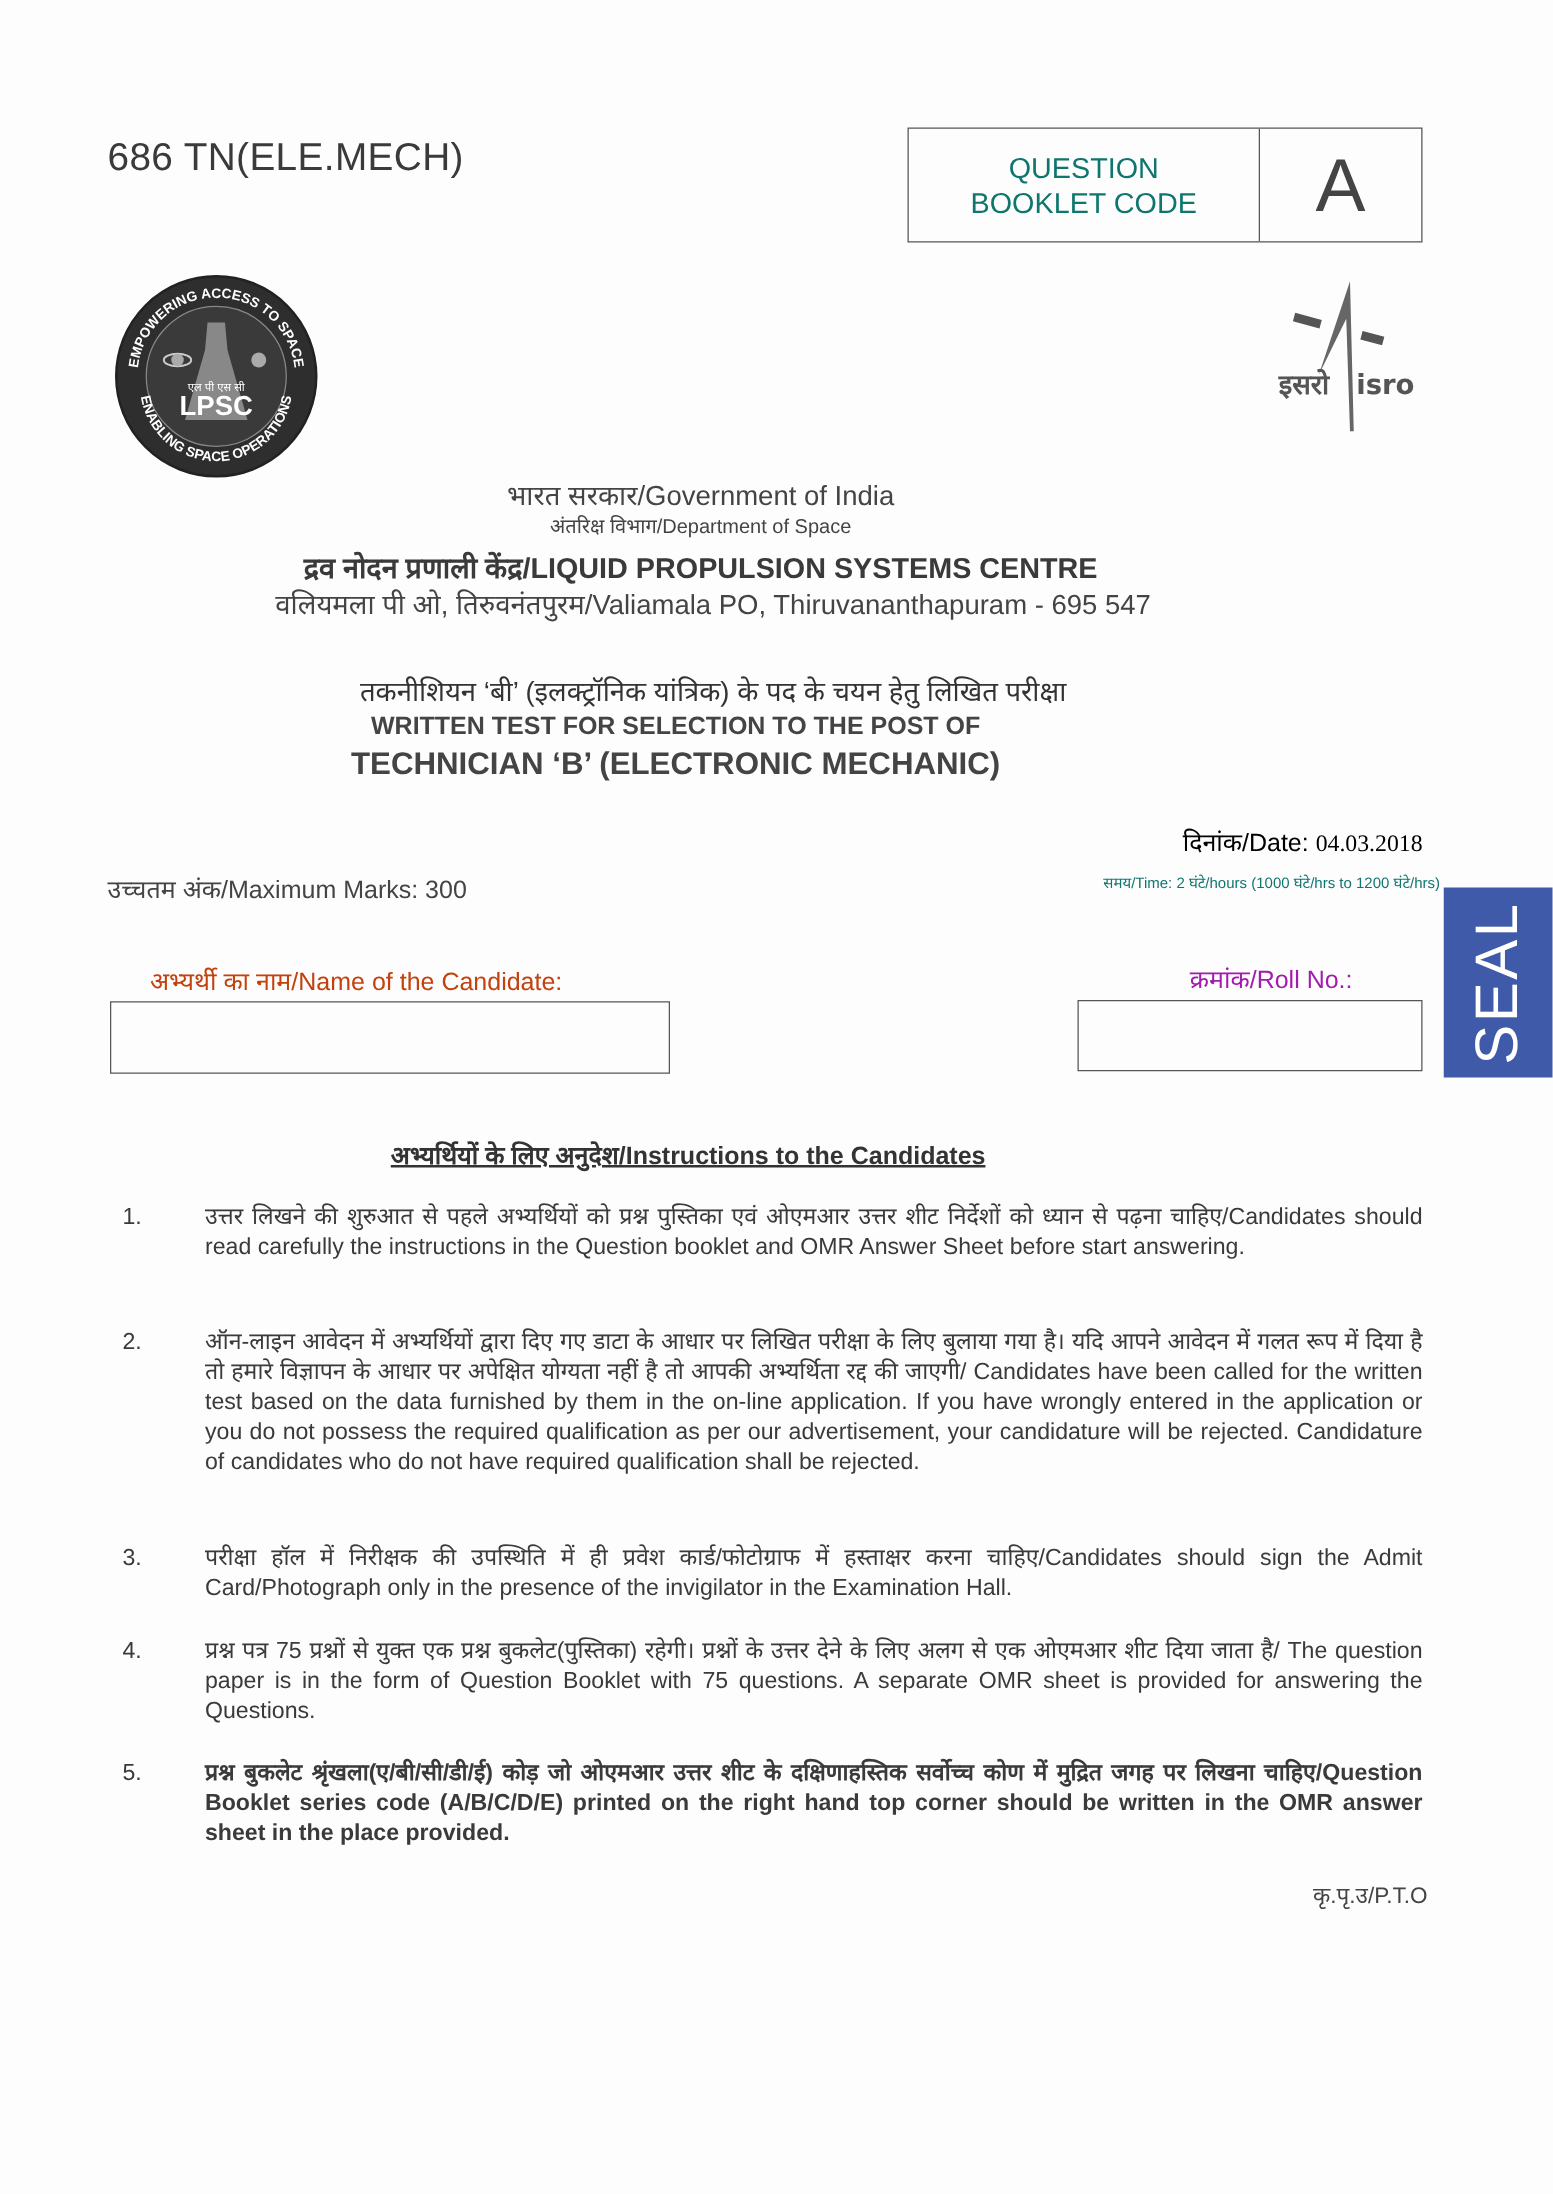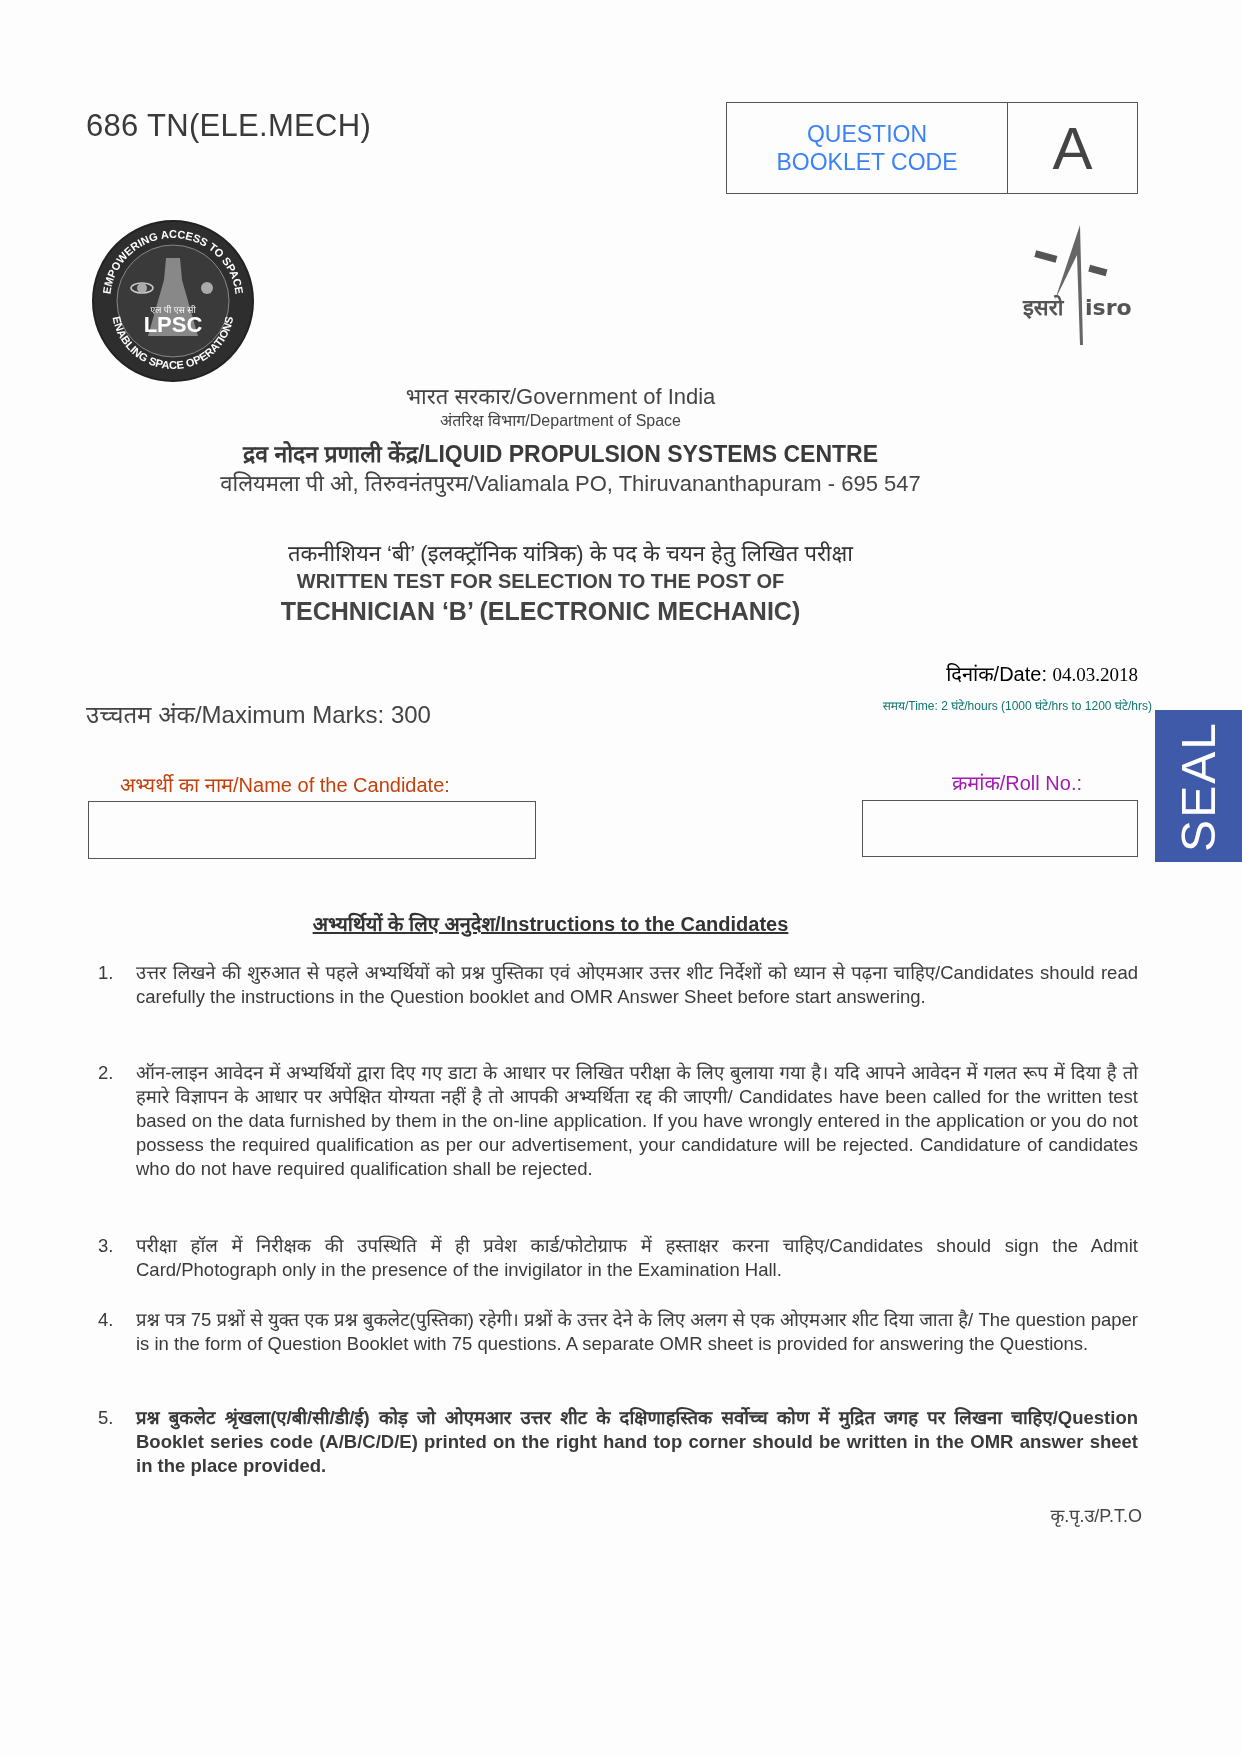--- a/index.html
+++ b/index.html
@@ -9,50 +9,50 @@
     overflow: hidden;
   }
   .abs { position: absolute; }
   .code-title { left: 86px; top: 108px; font-size: 31px; color: #3a3a3a; letter-spacing: 0.3px; }
   .booklet-box {
     left: 726px; top: 102px; width: 412px; height: 92px;
     border: 1.5px solid #555; display: flex; box-sizing: border-box;
   }
   .booklet-label {
     width: 280px; border-right: 1.5px solid #555; display: flex; flex-direction: column;
-    justify-content: center; align-items: center; font-size: 23px; color: #3b82f6; line-height: 28px;
+    justify-content: center; align-items: center; font-size: 23px; color: #0f766e; line-height: 28px;
   }
   .booklet-code { flex: 1; display: flex; justify-content: center; align-items: center; font-size: 60px; color: #444; }
   .lpsc-logo { left: 90px; top: 218px; width: 166px; height: 166px; }
   .isro-logo { left: 985px; top: 215px; width: 150px; height: 140px; }
   .center { left: 0; width: 1121px; text-align: center; }
   .hdr1 { top: 380px; font-size: 22px; color: #444; }
   .hdr2 { top: 409px; font-size: 16px; color: #444; }
   .hdr3 { top: 437px; font-size: 23px; font-weight: bold; color: #3a3a3a; }
   .hdr4 { top: 467px; font-size: 22px; color: #444; left: 10px; }
   .title-hi { top: 537px; font-size: 22px; color: #333; left: 10px; }
   .title-en1 { top: 570px; font-size: 20px; font-weight: bold; color: #444; left: -20px; }
   .title-en2 { top: 597px; font-size: 25px; font-weight: bold; color: #444; left: -20px; }
   .date { right: 104px; top: 660px; font-size: 20px; color: #000000; }
   .date .num { font-family: "Liberation Serif", serif; font-size: 19px; }
-  .marks { left: 86px; top: 697px; font-size: 24px; color: #444; }
+  .marks { left: 86px; top: 697px; font-size: 20px; color: #444; }
   .time { right: 90px; top: 697px; font-size: 12px; color: #0f766e; }
   .name-label { left: 120px; top: 771px; font-size: 20px; color: #c2410c; }
   .roll-label { right: 160px; top: 769px; font-size: 20px; color: #a21caf; }
   .name-box { left: 88px; top: 801px; width: 448px; height: 58px; border: 1.5px solid #555; box-sizing: border-box; background: transparent; }
   .roll-box { left: 862px; top: 800px; width: 276px; height: 57px; border: 1.5px solid #555; box-sizing: border-box; background: transparent; }
   .seal {
     left: 1155px; top: 710px; width: 87px; height: 152px; background: #3e5aa8;
     display: flex; align-items: center; justify-content: center;
   }
   .seal span { transform: rotate(-90deg); color: #fff; font-size: 48px; font-weight: normal; letter-spacing: 2px; white-space: nowrap; }
   .instr-title { top: 910px; font-size: 20px; font-weight: bold; color: #333; text-decoration: underline; left: -10px; }
   .item { left: 98px; width: 1040px; font-size: 18.5px; color: #3a3a3a; line-height: 24px; }
   .item .num { position: absolute; left: 0; top: 0; }
-  .item .txt { margin-left: 38px; text-align: justify; }
+  .item .txt { margin-left: 66px; text-align: justify; }
   .item.bold .txt { font-weight: bold; }
   .i1 { top: 961px; }
   .i2 { top: 1061px; }
   .i3 { top: 1234px; }
   .i4 { top: 1308px; }
   .i5 { top: 1406px; }
   .pto { right: 100px; top: 1503px; font-size: 18px; color: #444; }
 </style>
 </head>
 <body>

